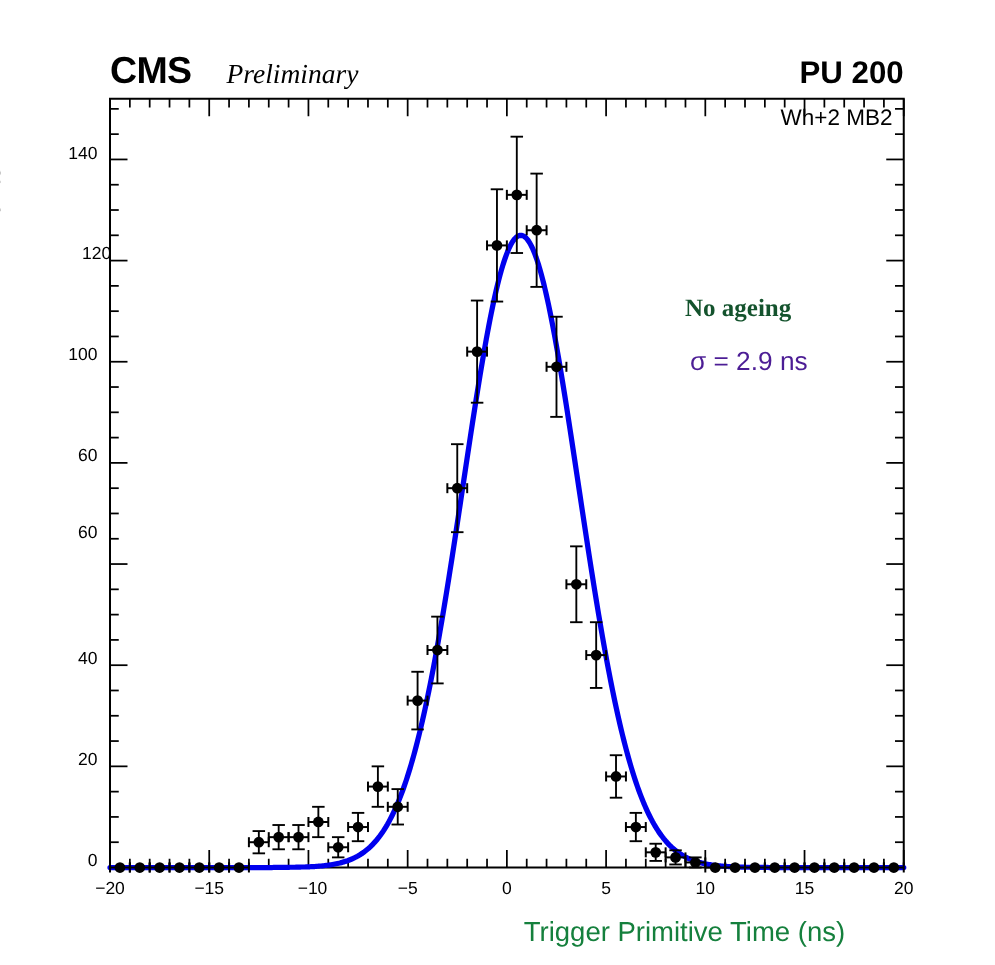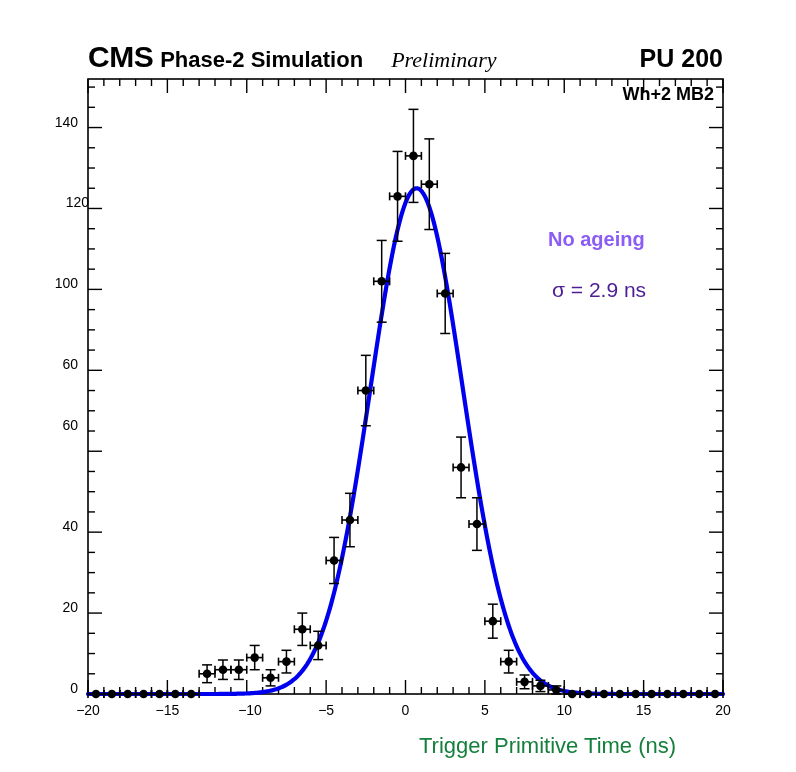--- a/index.html
+++ b/index.html
@@ -60,33 +60,33 @@
     font-size: 25px;
     color: #000;
     margin-left: auto;
     line-height: 1;
   }
   .panel-label {
     position: absolute;
     right: 82px;
     top: 84px;
     font-family: "Liberation Sans", sans-serif;
-    font-weight: bold;
+    font-weight: normal;
     font-size: 18px;
     color: #000;
     white-space: nowrap;
   }
   .anno-ageing {
     position: absolute;
     left: 548px;
-    top: 228px;
-    font-family: Liberation Sans, sans-serif;
+    top: 236px;
+    font-family: Liberation Serif, serif;
     font-weight: bold;
     font-size: 20px;
-    color: #8b5cf6;
+    color: #14532d;
     white-space: nowrap;
   }
   .anno-sigma {
     position: absolute;
     left: 552px;
     top: 278px;
     font-family: "Liberation Sans", sans-serif;
     font-size: 21px;
     color: #4c1d95;
     white-space: nowrap;
@@ -501,21 +501,20 @@
       <circle cx="699.1875" cy="694" r="4.3" fill="#000"></circle>
       <line x1="707.125" y1="694" x2="723" y2="694" stroke="#000" stroke-width="1.6"></line>
       <line x1="707.125" y1="690" x2="707.125" y2="698" stroke="#000" stroke-width="1.6"></line>
       <line x1="723" y1="690" x2="723" y2="698" stroke="#000" stroke-width="1.6"></line>
       <circle cx="715.0625" cy="694" r="4.3" fill="#000"></circle>
     </g>
   </svg>
 
 <div class="cms-header">
   <span class="cms-logo">CMS</span>
-  <span class="cms-sub">Phase-2 Simulation</span>
   <span class="cms-prelim">Preliminary</span>
   <span class="cms-pu">PU 200</span>
 </div>
 
 <div class="panel-label">Wh+2 MB2</div>
 
 <div class="anno-ageing">No ageing</div>
 <div class="anno-sigma">σ = 2.9 ns</div>
 
 <div class="axis-title-x">Trigger Primitive Time (ns)</div>

